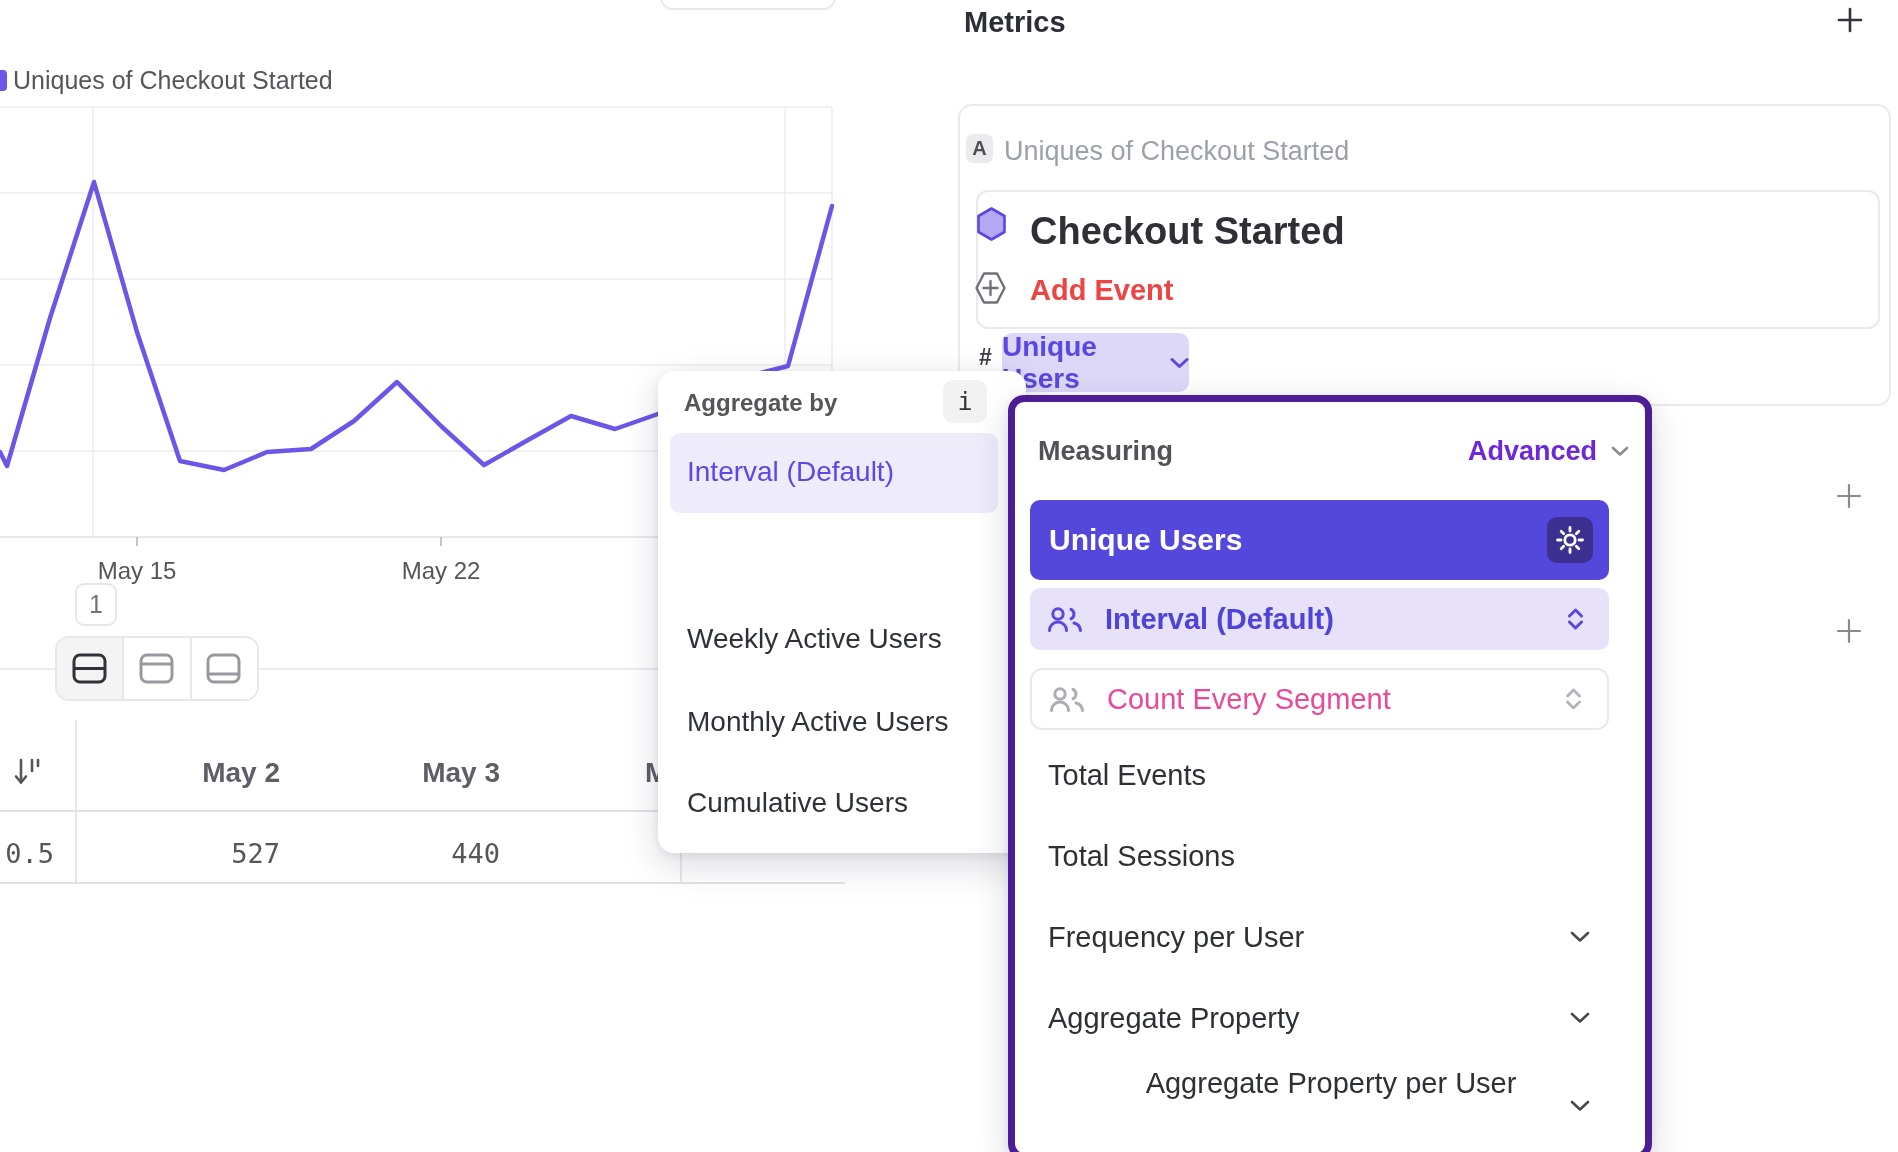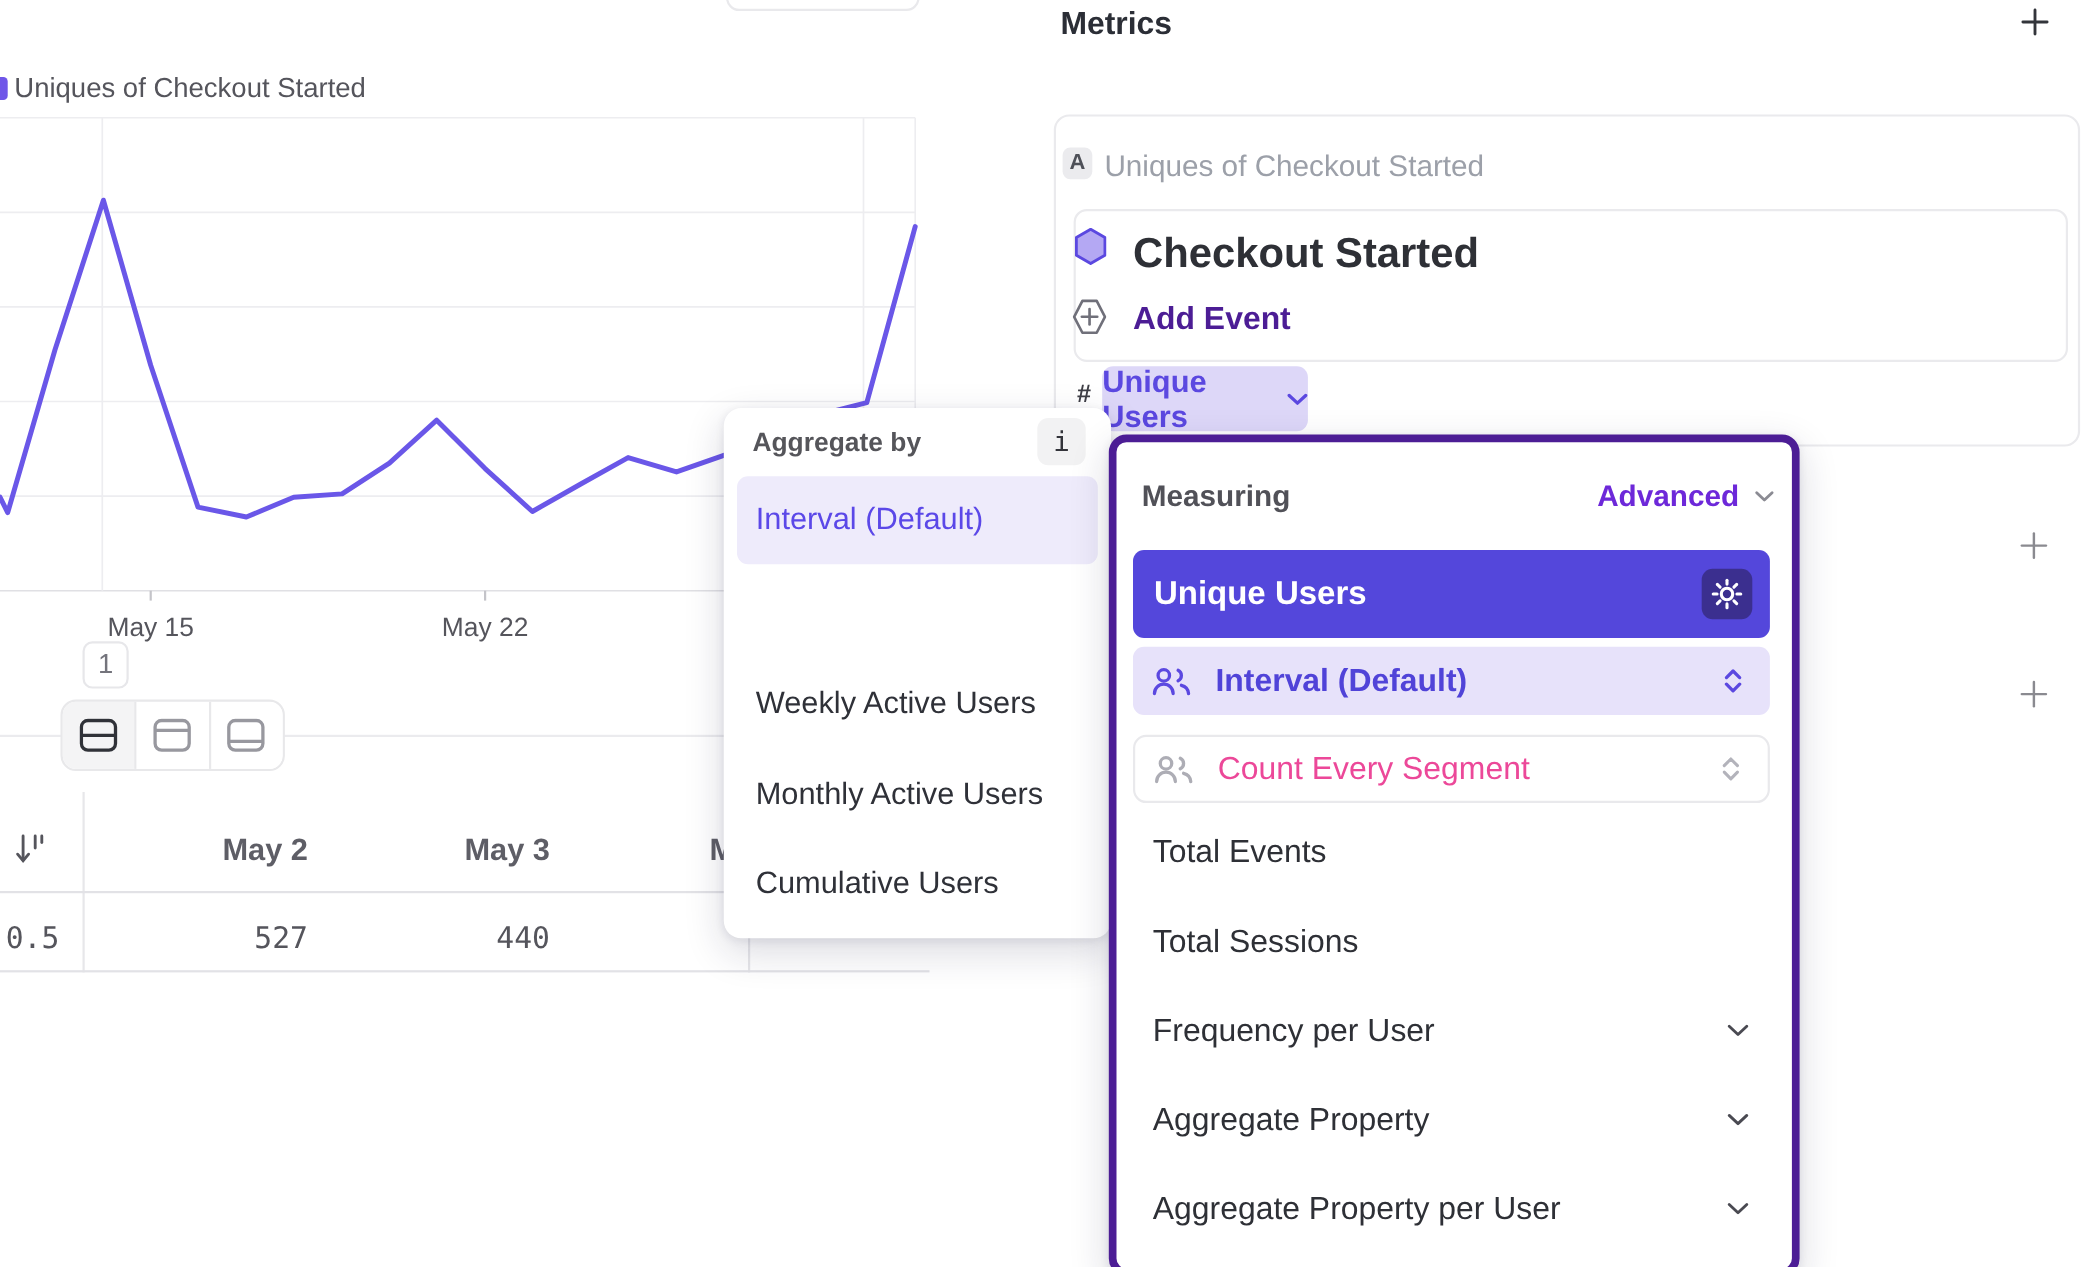--- a/index.html
+++ b/index.html
@@ -28,26 +28,26 @@
   .row-border{left:0;height:2px;background:#e2e2e6;}
   
   .metrics-title{left:964px;top:6px;font-size:29px;font-weight:bold;color:#2b2e36;}
   .icon-btn{display:flex;align-items:center;justify-content:center;}
   .outer-card{left:958px;top:104px;width:929px;height:298px;border:2px solid #eaeaed;border-radius:14px;background:#fff;}
   .a-badge{left:966px;top:134px;width:27px;height:29px;border-radius:7px;background:#ebebee;display:flex;align-items:center;justify-content:center;
     font-size:20px;font-weight:bold;color:#4e5058;}
   .card-title{left:1004px;top:136px;font-size:27px;color:#9ca0a9;}
   .inner-card{left:976px;top:190px;width:900px;height:135px;border:2px solid #eaeaed;border-radius:12px;background:#fff;}
   .event-name{left:1030px;top:210px;font-size:38px;font-weight:bold;color:#2e3036;}
-  .addevent-label{left:1030px;top:274px;font-size:29px;font-weight:bold;color:#4c1d95;}
+  .addevent-label{left:1030px;top:274px;font-size:29px;font-weight:bold;color:#ef4444;}
   .hash{left:979px;top:344px;font-size:23px;font-weight:bold;color:#3f3f46;}
   .pill{left:1002px;top:333px;width:187px;height:59px;border-radius:10px;background:#ddd7f8;display:flex;align-items:center;justify-content:center;gap:12px;}
   .pill-label{font-size:28px;font-weight:bold;color:#5b48e0;}
   
-  .popover{background:#fff;border-radius:16px;box-shadow:0 12px 36px rgba(25,25,60,.16),0 2px 8px rgba(25,25,60,.08);}
+  .popover{background:#fff;border-radius:16px;box-shadow:0 12px 36px rgba(25,25,60,.16),0 2px 8px rgba(25,25,60,.08);padding-left:16px;}
   .agg-popover{left:658px;top:371px;width:352px;height:482px;z-index:20;}
   .agg-title{left:26px;top:18px;font-size:24px;font-weight:bold;color:#55555a;}
   .info-btn{left:285px;top:9px;width:44px;height:43px;border-radius:10px;background:#f2f2f3;
     font-family:"DejaVu Sans Mono",monospace;font-size:25px;color:#33343a;}
   .agg-sel-bg{left:12px;top:62px;width:328px;height:80px;border-radius:10px;background:#eeebfb;}
   .agg-item{left:14px;width:324px;height:56px;display:flex;align-items:center;padding-left:15px;font-size:28px;color:#2f3138;}
   .agg-item.sel{color:#5b48e8;}
   .meas-popover{left:1008px;top:395px;width:614px;height:751px;z-index:30;border:7px solid #4c1d95;}
   .meas-title{left:23px;top:34px;font-size:27px;font-weight:bold;color:#515158;}
   .adv{right:16px;top:34px;display:flex;align-items:center;gap:14px;}
@@ -281,21 +281,21 @@
     </span>
   </div>
   <div class="abs opt-row" style="top:584px;">
     <span>Aggregate Property</span>
     <span class="opt-chevron">
       <svg width="20" height="12" viewBox="0 0 20 12" fill="none" stroke="#4a4a52" stroke-width="2.6" stroke-linecap="round" stroke-linejoin="round">
         <polyline points="2,2 10,9.5 18,2"></polyline>
       </svg>
     </span>
   </div>
-  <div class="abs opt-row" style="top:665px;">
+  <div class="abs opt-row" style="top:665px;flex-direction:column;">
     <span>Aggregate Property per User</span>
     <span class="opt-chevron">
       <svg width="20" height="12" viewBox="0 0 20 12" fill="none" stroke="#4a4a52" stroke-width="2.6" stroke-linecap="round" stroke-linejoin="round">
         <polyline points="2,2 10,9.5 18,2"></polyline>
       </svg>
     </span>
   </div>
 </div>
 
 <div class="abs icon-btn" style="left:1830px;top:477px;width:38px;height:38px;">

